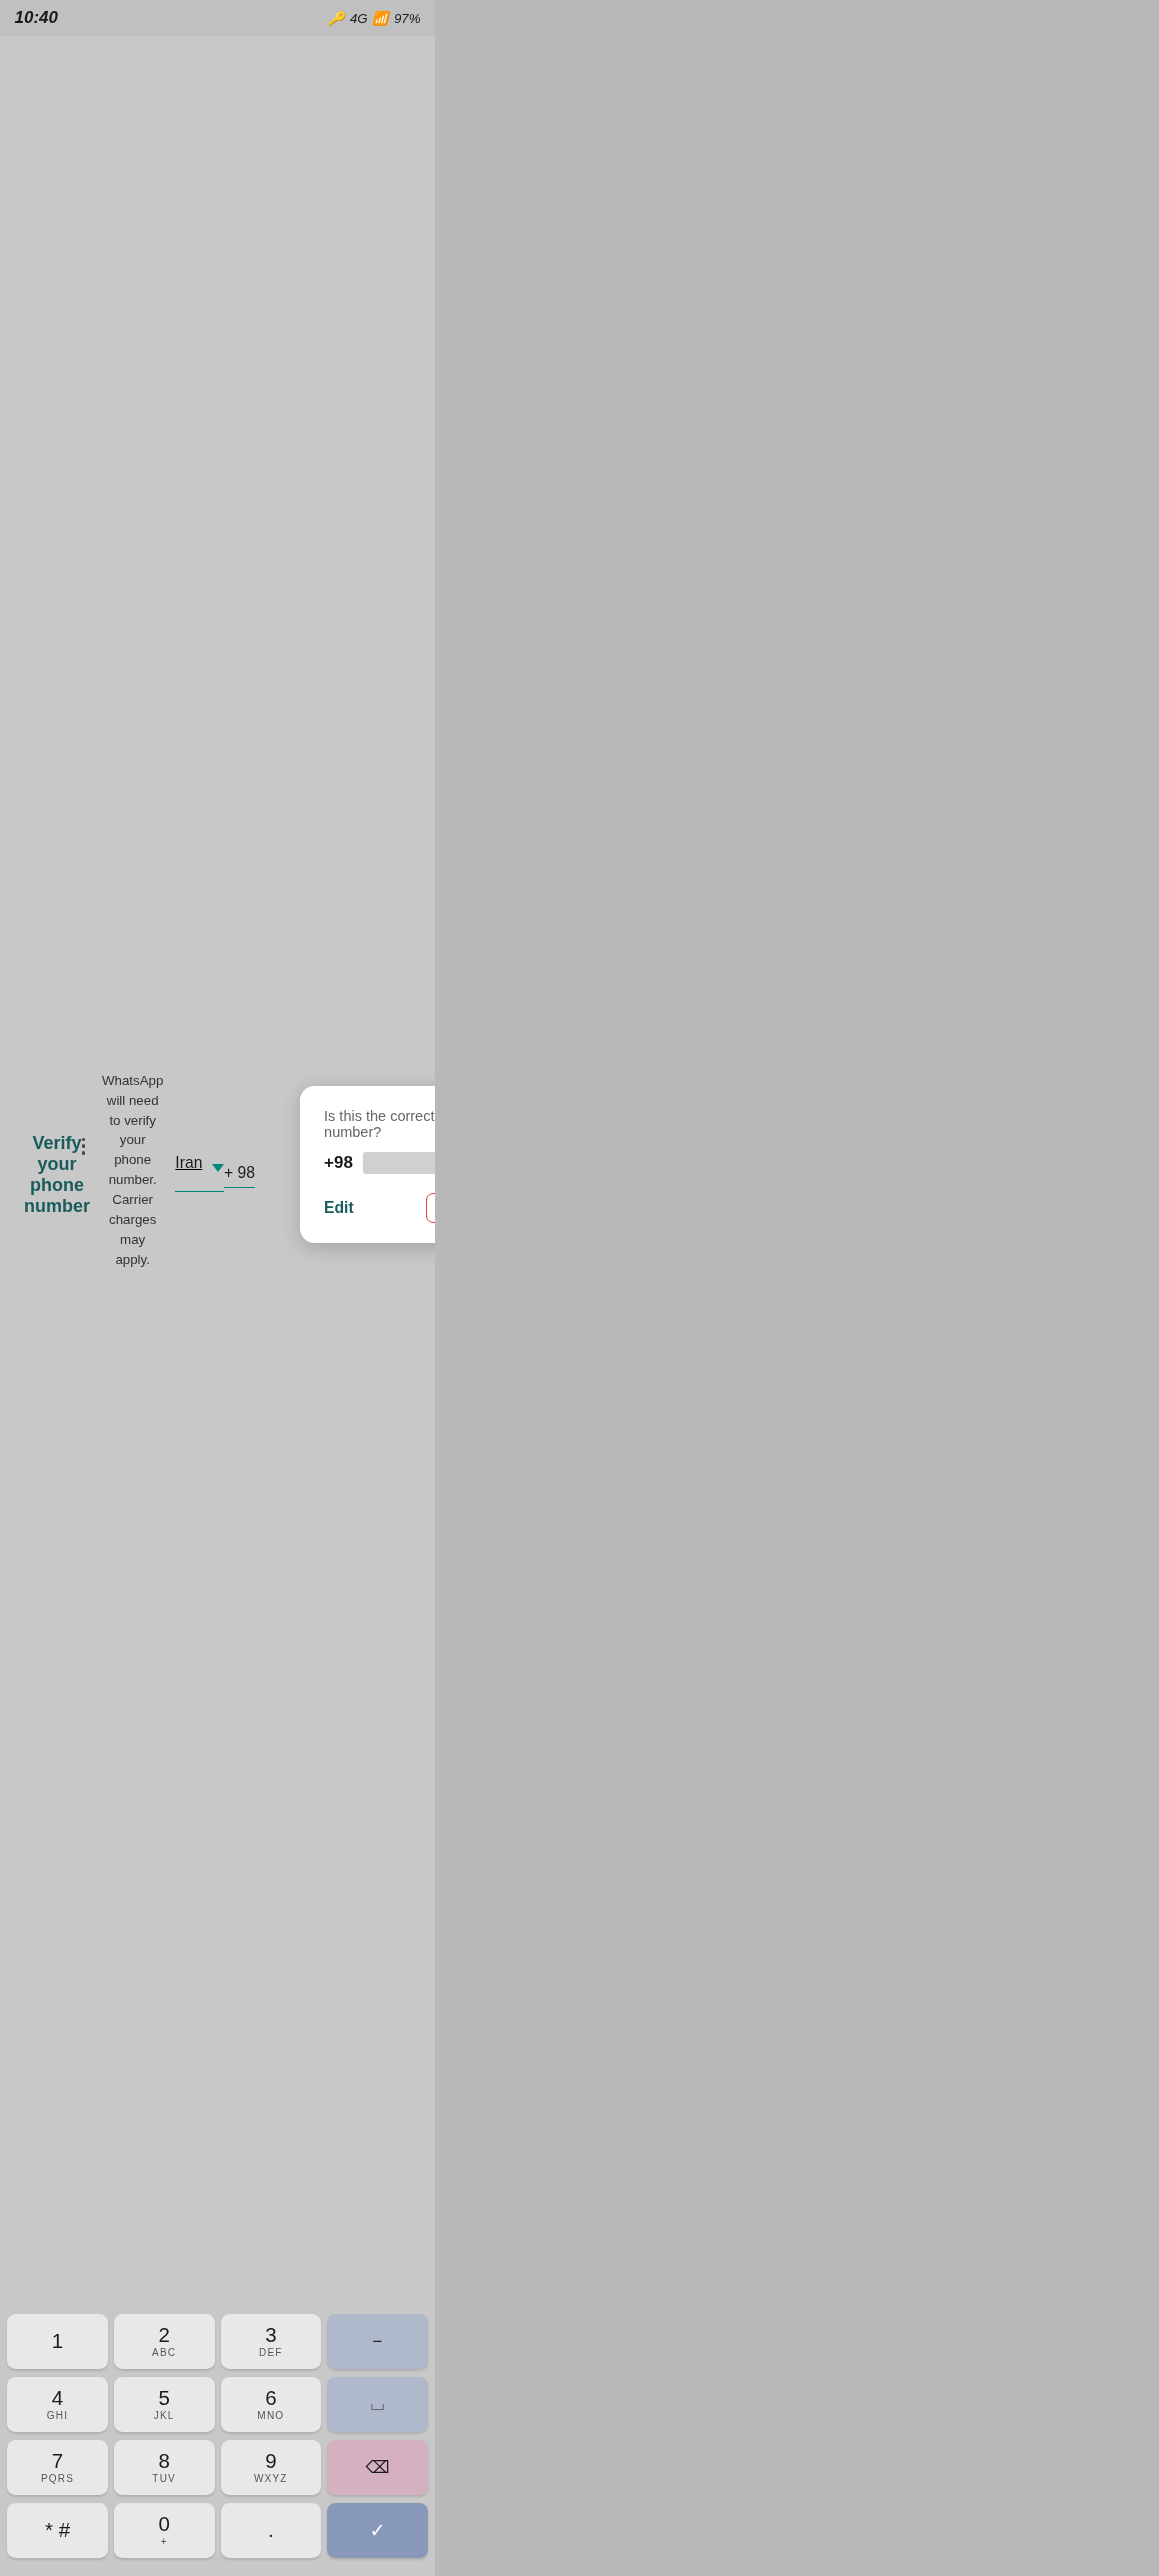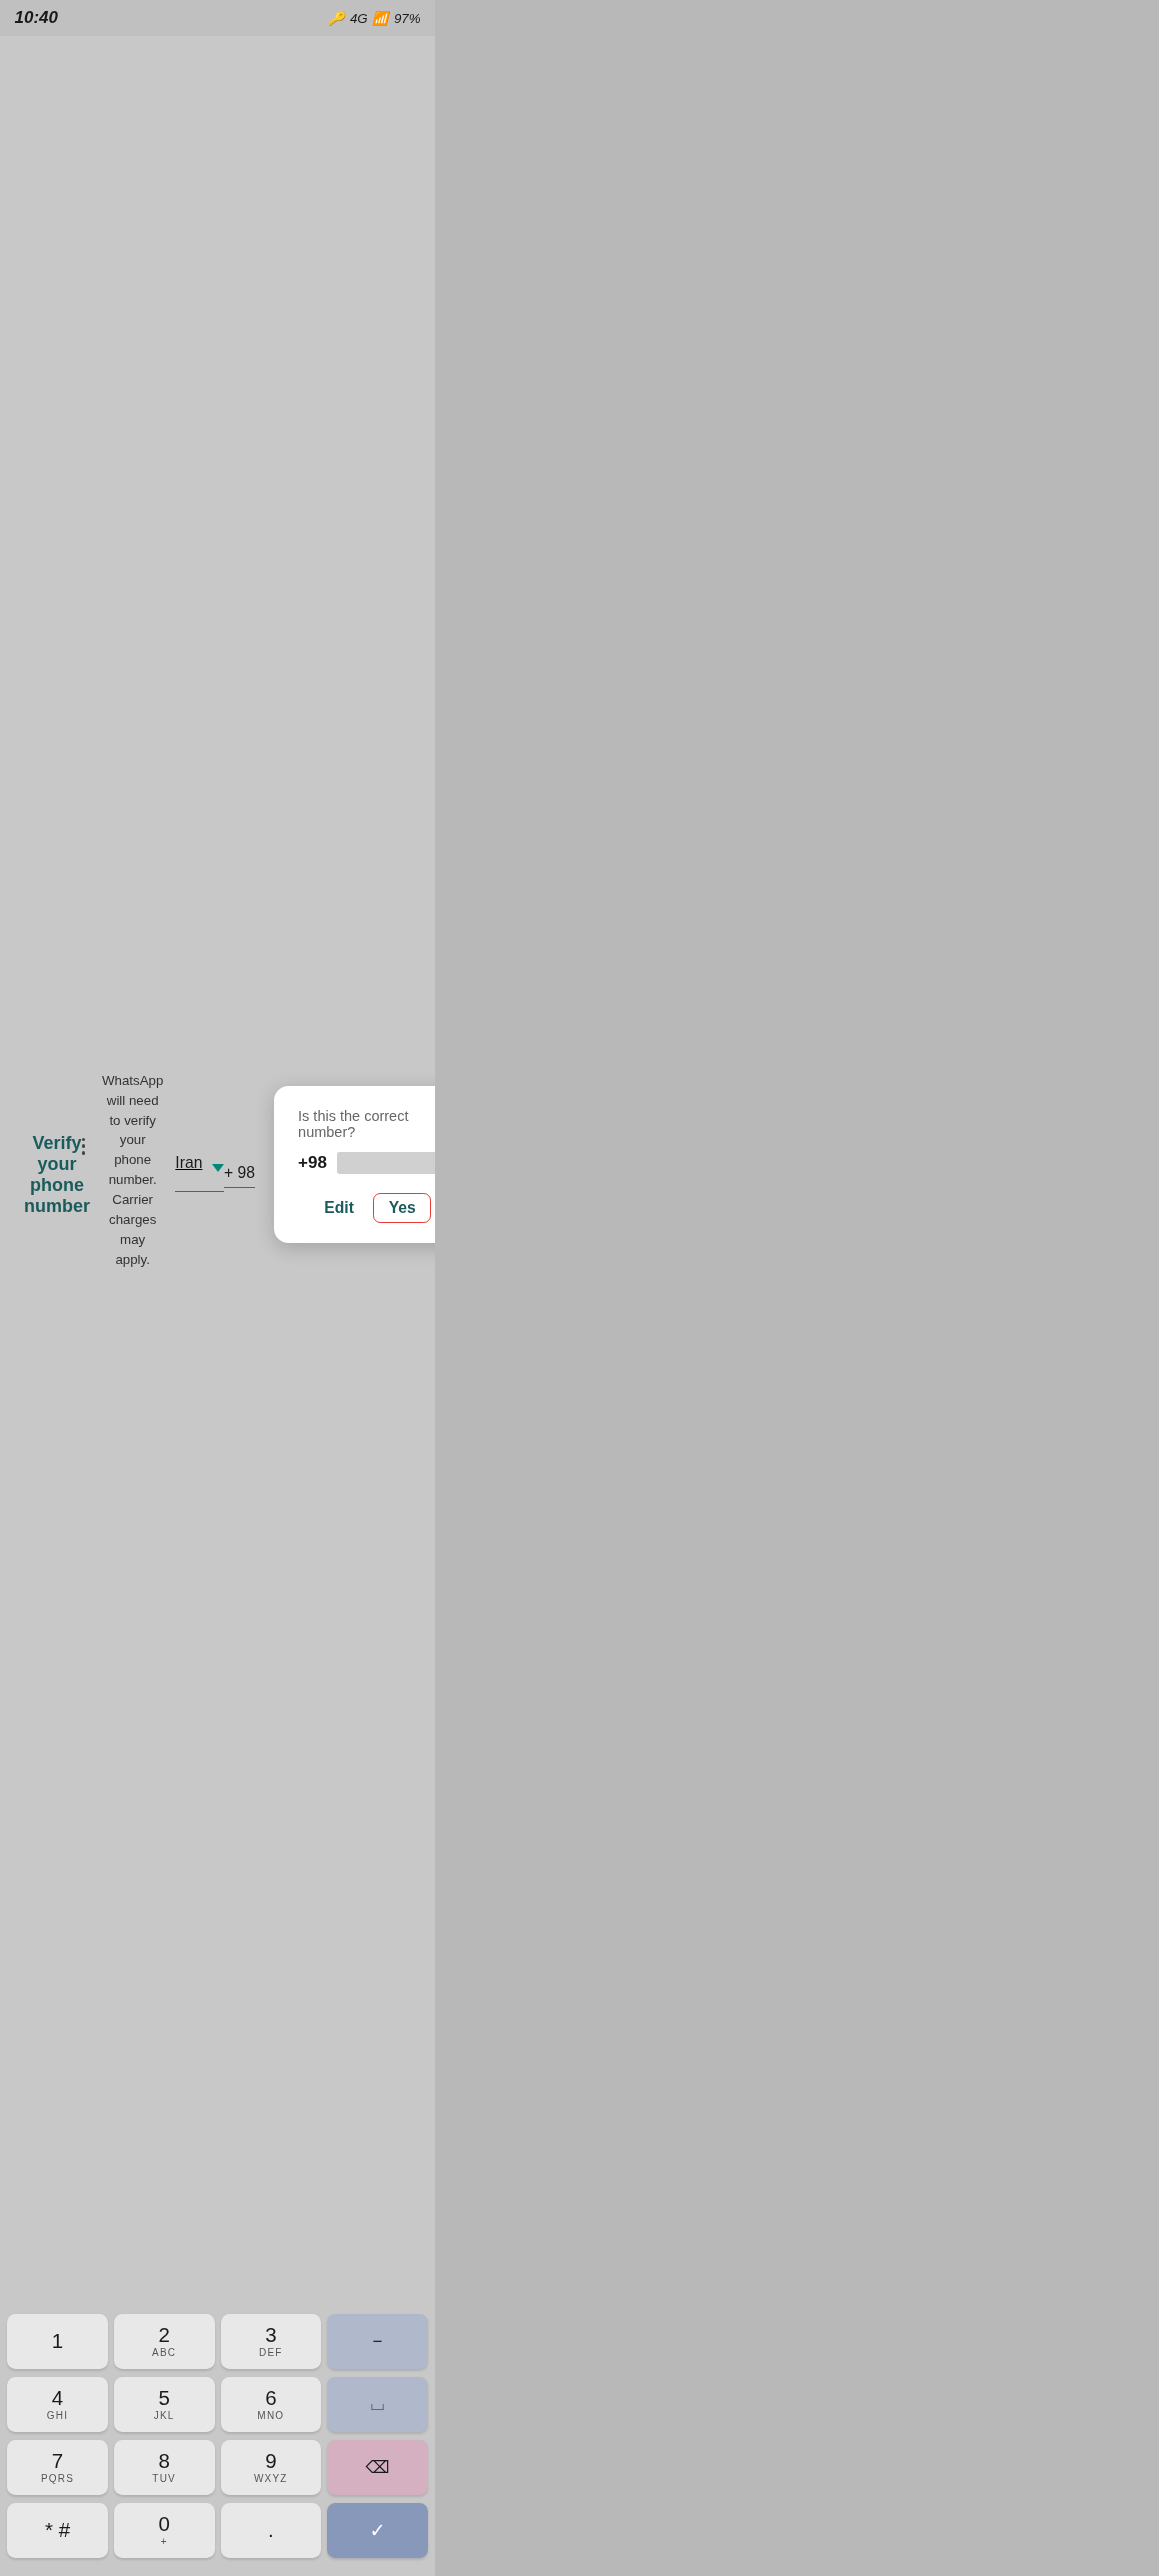--- a/index.html
+++ b/index.html
@@ -144,21 +144,21 @@
       border-left: 6px solid transparent;
       border-right: 6px solid transparent;
       border-top: 8.5px solid #00897b;
     }
 
     
     .phone-row {
       width: 80%;
       display: flex;
       align-items: center;
-      gap: 1px;
+      gap: 27px;
       margin-bottom: 12px;
     }
 
     .country-code {
       font-size: 15.7px;
       color: #1a1a1a;
       border-bottom: 1.2px solid #00897b;
       padding-bottom: 4.8px;
       white-space: nowrap;
     }
@@ -214,21 +214,21 @@
 
     .dialog-number-blurred {
       height: 22px;
       width: 121px;
       background: #d0d0d0;
       border-radius: 2.4px;
     }
 
     .dialog-actions {
       display: flex;
-      justify-content: center;
+      justify-content: space-between;
       align-items: center;
       gap: 19.3px;
     }
 
     .edit-button {
       background: none;
       border: none;
       font-size: 15.7px;
       color: #1a5c5c;
       font-weight: 600;

